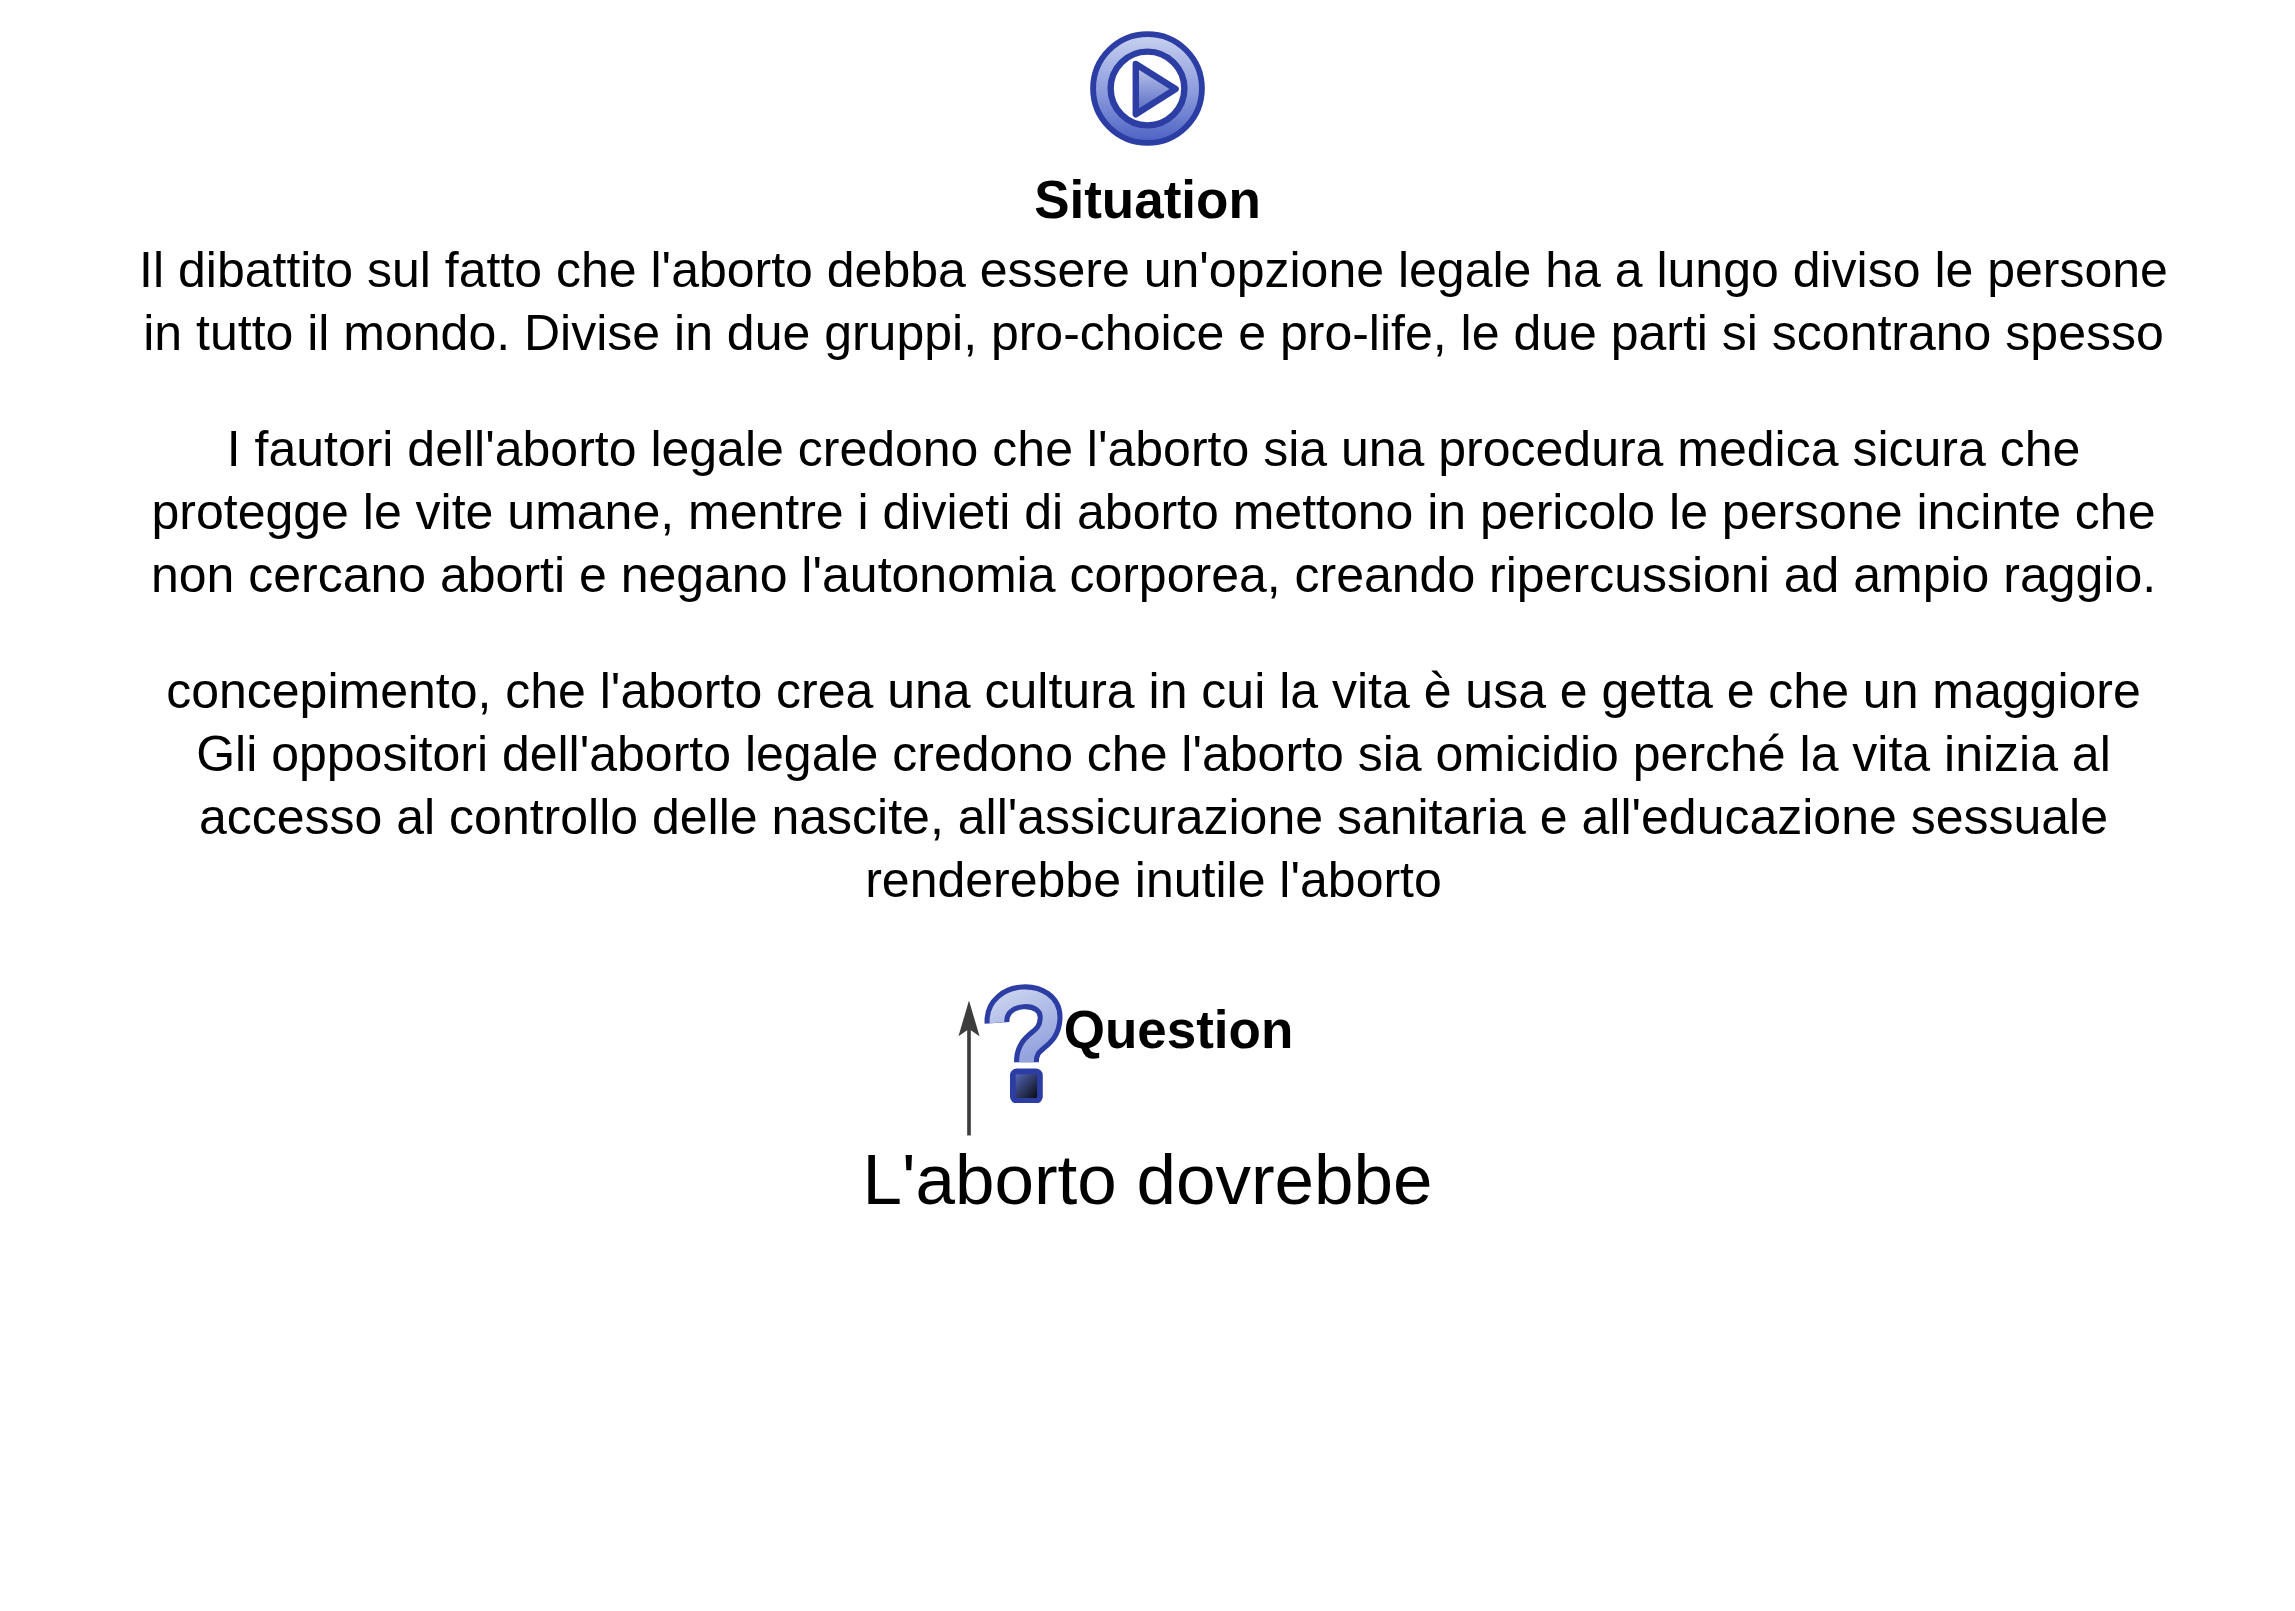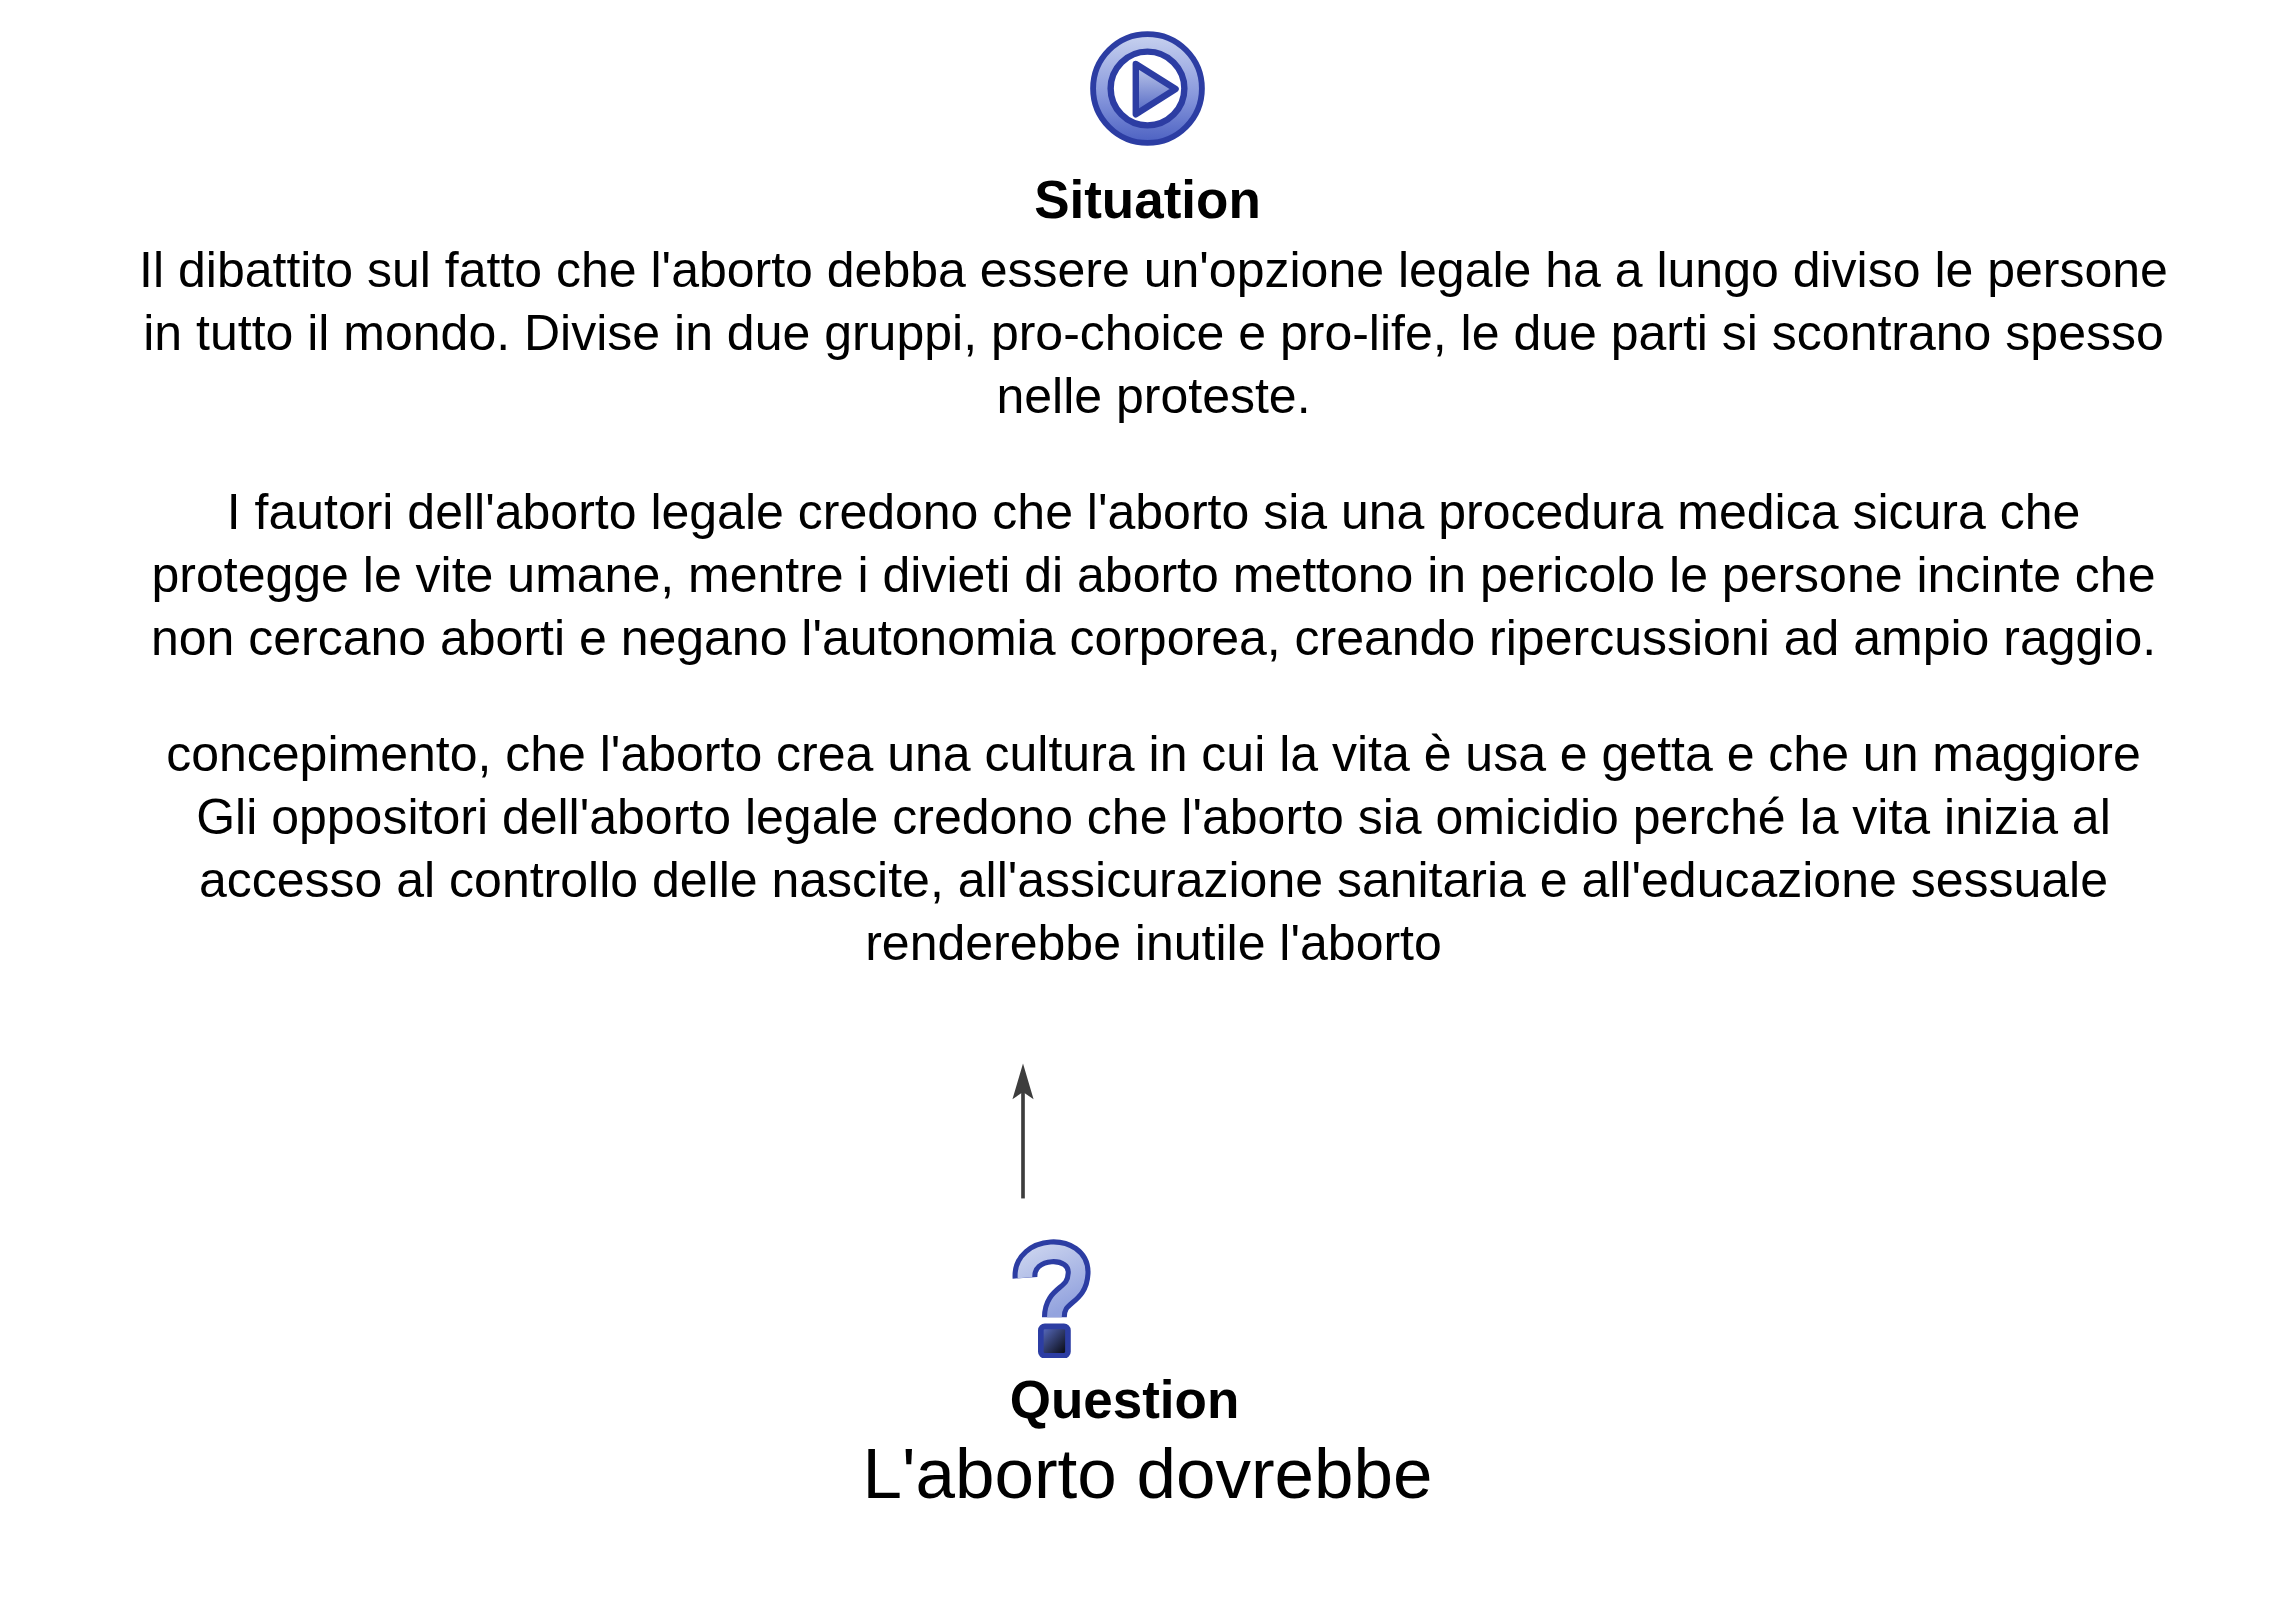--- a/index.html
+++ b/index.html
@@ -34,21 +34,22 @@
     font-size: 50px;
     line-height: 63px;
   }
   .para { margin: 0 0 0 12px; padding: 0; }
   .para + .para { margin-top: 53px; }
   .para div { white-space: nowrap; }
   .flow-block {
     position: relative;
     left: -23px;
     display: flex;
-    flex-direction: column;
+    flex-direction: row;
+    align-items: center;
   }
   .arrow-svg {
     margin-top: 87px;
     width: 26px;
     height: 138px;
   }
   .question-icon-svg {
     margin-top: 36px;
     width: 82px;
     height: 122px;
@@ -83,21 +84,20 @@
     <circle cx="50" cy="50" r="31.5" fill="#ffffff" stroke="#2c3da3" stroke-width="5.5"></circle>
     <polygon points="40,29 74,50.5 40,72" fill="url(#triGrad)" stroke="#2c3da3" stroke-width="5.5" stroke-linejoin="round"></polygon>
   </svg>
 
   <div class="section-heading situation-heading">Situation</div>
 
   <div class="body-text">
     <div class="para">
       <div>Il dibattito sul fatto che l'aborto debba essere un'opzione legale ha a lungo diviso le persone</div>
       <div>in tutto il mondo. Divise in due gruppi, pro-choice e pro-life, le due parti si scontrano spesso</div>
-      <div>nelle proteste.</div>
     </div>
     <div class="para">
       <div>I fautori dell'aborto legale credono che l'aborto sia una procedura medica sicura che</div>
       <div>protegge le vite umane, mentre i divieti di aborto mettono in pericolo le persone incinte che</div>
       <div>non cercano aborti e negano l'autonomia corporea, creando ripercussioni ad ampio raggio.</div>
     </div>
     <div class="para">
       <div>concepimento, che l'aborto crea una cultura in cui la vita è usa e getta e che un maggiore</div>
       <div>Gli oppositori dell'aborto legale credono che l'aborto sia omicidio perché la vita inizia al</div>
       <div>accesso al controllo delle nascite, all'assicurazione sanitaria e all'educazione sessuale</div>

